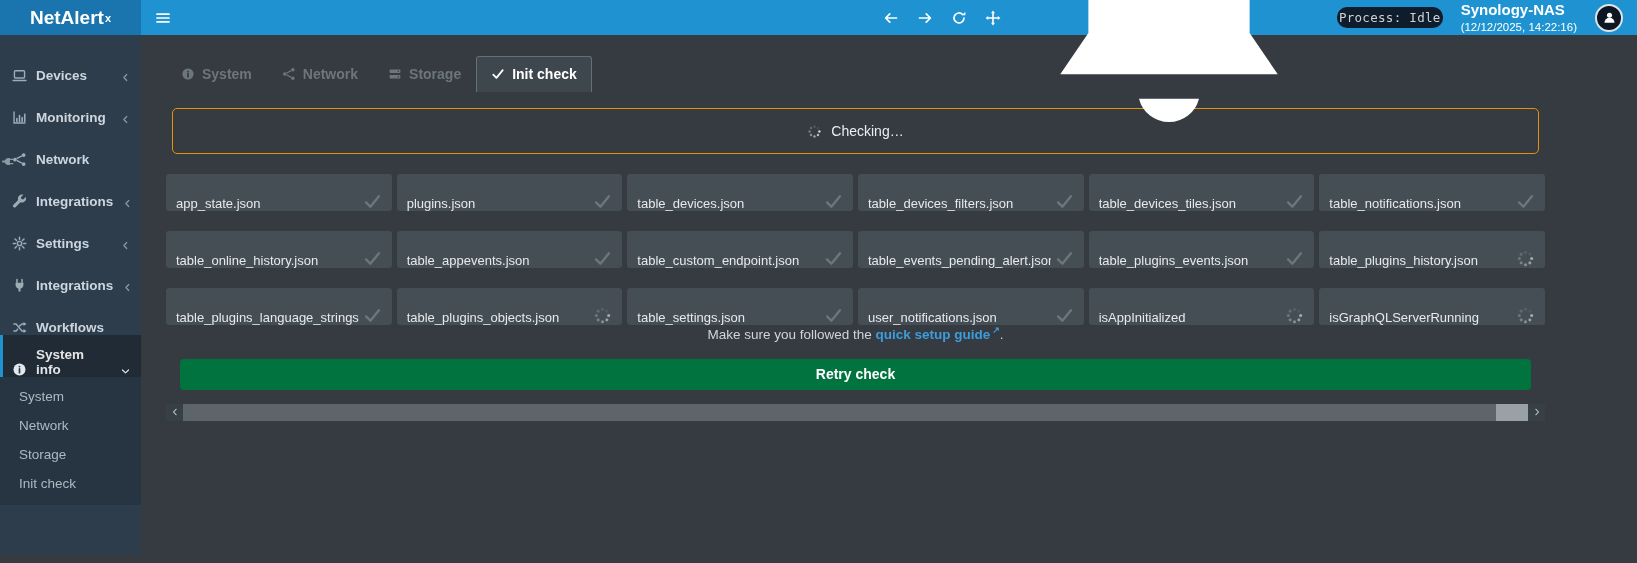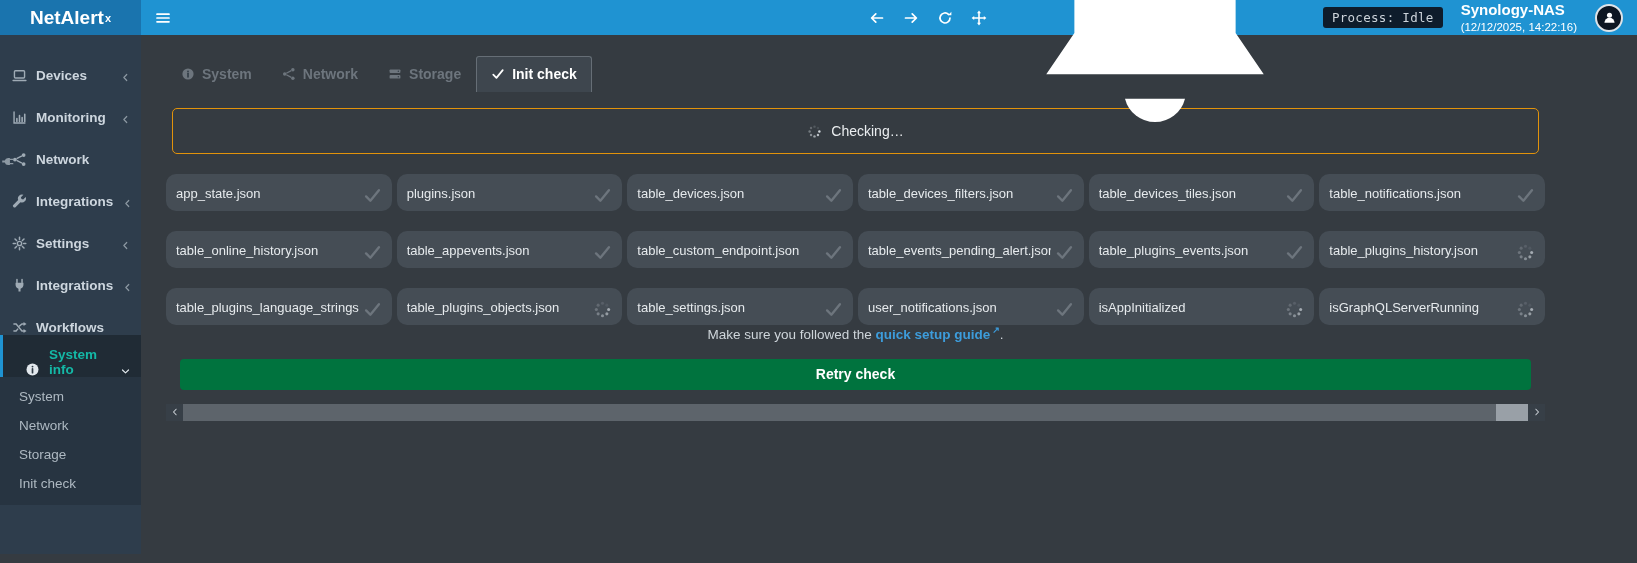--- a/index.html
+++ b/index.html
@@ -9,52 +9,52 @@
   .icon svg,[data-icon] svg{width:100%;height:100%;display:block}
 
   
   .topbar{display:flex;height:35px}
   .logo{width:141px;background:var(--logo-bg,#1a74ae);color:#fff;display:flex;align-items:center;justify-content:center;font-weight:bold;font-size:19px;cursor:pointer;flex-shrink:0}
   .logo-sup{font-size:11px;vertical-align:super;margin-left:1px}
   .topbar-main{flex:1;background:var(--header-bg,#1f93d2);display:flex;align-items:center;padding:0 14px;min-width:0}
   .tb-icon{width:16px;height:16px;color:#fff;cursor:pointer;flex-shrink:0}
   .tb-right{margin-left:auto;display:flex;align-items:center;gap:18px}
   .bell-wrap{position:relative;display:inline-block;cursor:pointer}
-  .proc-badge{font-family:"DejaVu Sans Mono",monospace;font-size:12.5px;background:#0e1c2b;color:#ccd3da;padding:3px 9px;border-radius:3px;letter-spacing:.3px;white-space:nowrap}
+  .proc-badge{font-family:"DejaVu Sans Mono",monospace;font-size:12.5px;background:#0e1c2b;color:#ccd3da;padding:3px 2px;border-radius:10px;letter-spacing:.3px;white-space:nowrap}
   .host{line-height:1.3;color:#fff;white-space:nowrap}
   .host-name{font-size:15px;font-weight:bold}
   .host-time{font-size:11.5px}
   .avatar{width:28px;height:28px;border-radius:50%;background:#0d1622;display:flex;align-items:center;justify-content:center;border:2px solid #dde3e8;cursor:pointer;flex-shrink:0}
   .av-ic{width:15px;height:15px;color:#fff}
 
   
   .layout{display:flex;height:519px}
   .sidebar{width:141px;background:var(--sidebar-bg,#2e3d4c);position:relative;flex-shrink:0}
   .sb-menu{padding-top:6px}
   .sb-item{height:42px;display:flex;align-items:flex-end;gap:9px;padding:0 10px 0 12px;color:#cdd6de;font-size:13.5px;font-weight:600;cursor:pointer}
   .sb-item .sbi{width:15px;height:15px;color:#9fabb5;flex-shrink:0}
   .chev{width:11px;height:11px;margin-left:auto;color:#8d99a3;flex-shrink:0}
-  .sb-item.active{background:var(--sidebar-active-bg,#202b35);color:#14b8a6;border-left:3px solid var(--accent-blue,#1f93d2);padding-left:22px}
+  .sb-item.active{background:var(--sidebar-active-bg,#202b35);color:#e5e5e5;border-left:3px solid var(--accent-blue,#1f93d2);padding-left:9px}
   .sb-item.active .sbi,.sb-item.active .chev{color:#e2e8ed}
   .sb-submenu{background:rgba(0,0,0,.14);padding:5px 0 7px}
   .sb-sub{height:29px;display:flex;align-items:center;padding-left:19px;color:#aeb9c2;font-size:13.5px;cursor:pointer}
   .edge-plug{position:absolute;left:1px;top:120px;width:13px;height:13px;color:#8d99a3;transform:rotate(90deg)}
 
   
   .main{flex:1;padding:0 92px 0 25px;min-width:0}
   .tabs{display:flex;margin-top:21px}
   .tab{display:flex;align-items:center;gap:7px;padding:9px 14px 10px;font-size:14px;font-weight:600;color:#6d757d;cursor:pointer;border:1px solid transparent;border-bottom:none;border-radius:3px 3px 0 0}
   .tab .icon{width:14px;height:14px}
   .tab.active{color:#fff;background:#3e464e;border-color:#666e76}
   .check-box{margin:16px 6px 0;height:46px;border:1px solid var(--warning-orange,#e2930b);border-radius:5px;display:flex;align-items:center;justify-content:center;gap:9px;font-size:14px;color:#eaedef}
   .spin-ic{width:15px;height:15px;color:#cfd5da}
   @keyframes spin{to{transform:rotate(360deg)}}
   .spin-anim svg{animation:spin 1.1s steps(8) infinite;transform-origin:50% 50%}
   .cards{margin-top:20px;display:grid;grid-template-columns:repeat(6,1fr);column-gap:5px;row-gap:20px}
-  .check-card{height:37px;background:var(--card-bg,#454d55);border-radius:10px;display:flex;align-items:flex-start;justify-content:space-between;padding:12px 10px;min-width:0}
+  .check-card{height:37px;background:var(--card-bg,#454d55);border-radius:3px;display:flex;align-items:flex-end;justify-content:space-between;padding:0 10px;min-width:0}
   .cc-name{font-size:13px;color:#e6eaed;white-space:nowrap;overflow:hidden}
   .cc-ic{width:19px;height:19px;flex-shrink:0;margin-left:4px}
   .cc-ic.done{color:#6d757d}
   .cc-ic.pending{color:#a4abb2}
   .setup-note{margin-top:0;text-align:center;font-size:13.5px;color:#ced5da}
   .guide-link{color:var(--link-blue,#3d9cdb);font-weight:600;text-decoration:none;cursor:pointer}
   .ext{font-size:9px;margin-left:2px}
   .retry-btn{display:block;margin:17px 14px 0;width:calc(100% - 28px);height:31px;background:var(--success-green,#00733e);border:none;border-radius:4px;color:#fff;font-weight:bold;font-size:14px;font-family:inherit;cursor:pointer}
   .hscroll{margin-top:14px;height:17px;display:flex}
   .hs-btn{width:17px;height:17px;background:#373f47;color:#cdd3d8;display:flex;align-items:center;justify-content:center;cursor:pointer;flex-shrink:0}

